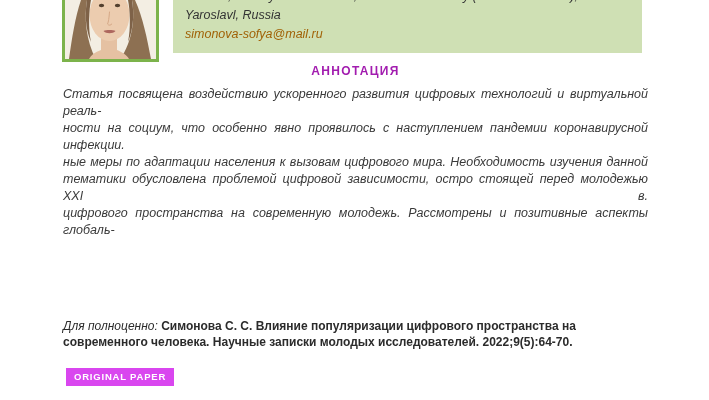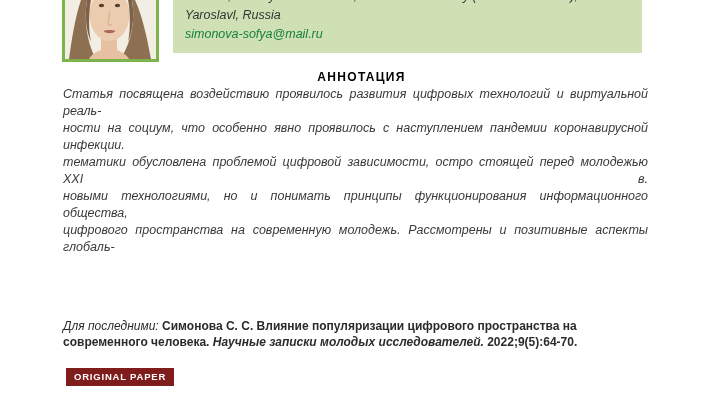--- a/index.html
+++ b/index.html
@@ -19,48 +19,48 @@
   
   .panel {
     position:absolute; left:173px; top:0; width:469px; height:53px;
     background:#cfe0b4; overflow:hidden;
   }
   .panel-text {
     position:absolute; left:12px; top:-13px; right:8px;
     font-style:italic; font-size:12.5px; line-height:19px; color:#333333;
     white-space:nowrap;
   }
-  .panel-text .email { color:#15803d; text-decoration:none; }
+  .panel-text .email { color:#a16207; text-decoration:none; }
 
   
   .content { position:absolute; left:63px; top:0; width:585px; }
 
   .annot-heading {
-    position:absolute; top:64px; left:0; width:100%; margin:6px;
+    position:absolute; top:64px; left:0; width:100%; margin:0;
     text-align:center; font-size:12px; font-weight:bold;
-    letter-spacing:1.3px; color:#000000;
+    letter-spacing:1.3px; color:#a21caf;
   }
 
   .abstract-block {
     position:absolute; top:86px; left:0; width:100%;
     font-style:italic; font-size:12.5px; line-height:17px; color:#3a3a3a;
   }
   .jline { text-align:justify; text-align-last:justify; }
 
   .citation {
     position:absolute; top:318px; left:0; width:100%;
     font-size:12px; line-height:16px; color:#2b2b2b;
   }
   .cit-label { font-style:italic; }
   .cit-bold { font-weight:bold; }
-  .cit-journal { font-weight:bold; font-style:italic; }
+  .cit-journal { font-weight:bold; }
 
   .badge {
     position:absolute; top:368px; left:3px; display:inline-block;
-    background:#7f1d1d; color:#ffffff; font-weight:bold;
+    background:#d946ef; color:#ffffff; font-weight:bold;
     font-size:9.5px; letter-spacing:0.8px; padding:3px 8px 4px 8px;
   }
 </style>
 </head>
 <body>
 
 <div class="page">
 
   <div class="photo">
     <svg viewBox="0 0 91 59" aria-hidden="true">
@@ -85,31 +85,31 @@
       <div class="email">simonova-sofya@mail.ru</div>
     </div>
   </div>
 
   <div class="content">
 
     <h2 class="annot-heading">АННОТАЦИЯ</h2>
 
     <div class="abstract-block">
       <div id="abstract-lines">
-          <div class="jline">Статья посвящена воздействию проявилось развития цифровых технологий и виртуальной реаль-</div>
+          <div class="jline">Статья посвящена воздействию ускоренного развития цифровых технологий и виртуальной реаль-</div>
           <div class="jline">ности на социум, что особенно явно проявилось с наступлением пандемии коронавирусной инфекции.</div>
+          <div class="jline">ные меры по адаптации населения к вызовам цифрового мира. Необходимость изучения данной</div>
           <div class="jline">тематики обусловлена проблемой цифровой зависимости, остро стоящей перед молодежью XXI в.</div>
-          <div class="jline">новыми технологиями, но и понимать принципы функционирования информационного общества,</div>
           <div class="jline">цифрового пространства на современную молодежь. Рассмотрены и позитивные аспекты глобаль-</div>
         </div>
 
     </div>
 
     <div class="citation">
-      <span class="cit-label">Для последними:</span>
+      <span class="cit-label">Для полноценно:</span>
       <span class="cit-bold">Симонова С. С. Влияние популяризации цифрового пространства на современного человека.</span>
       <span class="cit-journal">Научные записки молодых исследователей.</span>
       <span class="cit-bold">2022;9(5):64-70.</span>
     </div>
 
     <div class="badge">
       <span>ORIGINAL PAPER</span>
     </div>
 
   </div>

